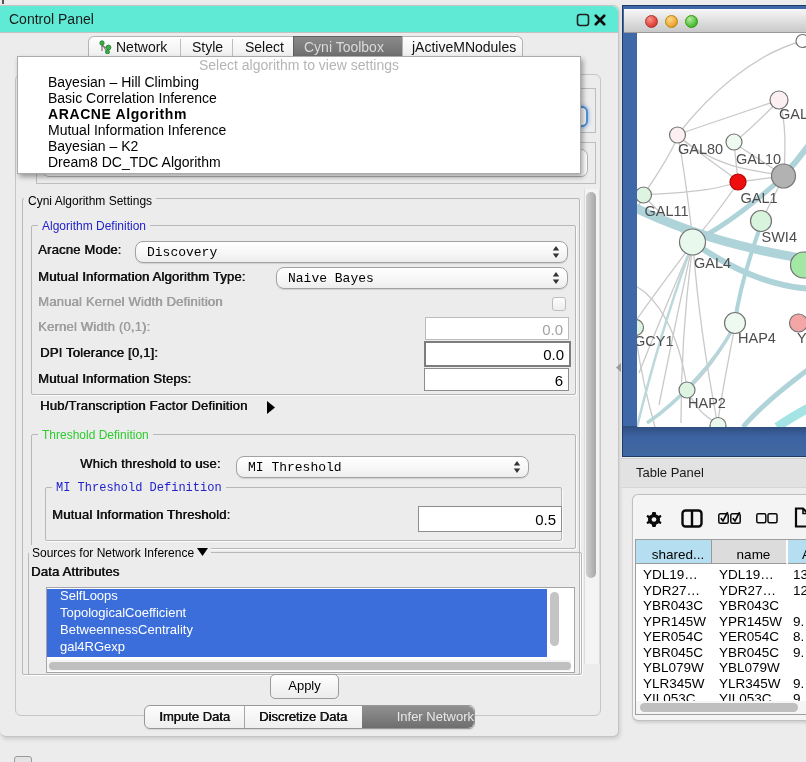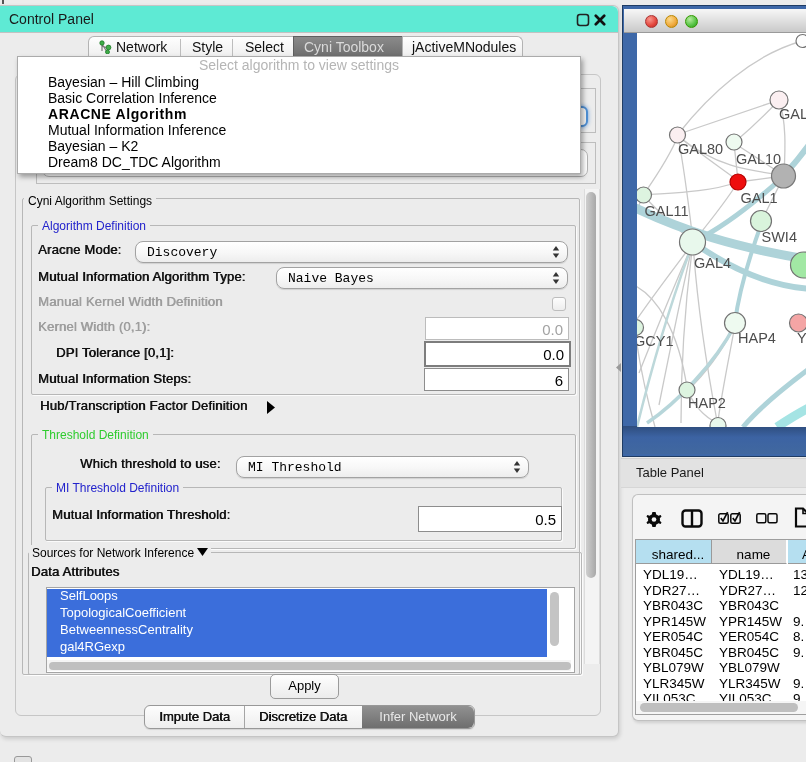--- a/index.html
+++ b/index.html
@@ -92,21 +92,21 @@
   </div>
 
   <div class="glab" style="left:38px;top:288px;">Manual Kernel Width Definition</div>
   <div class="abs" style="left:552px;top:291px;width:12px;height:12px;border:1px solid #bdbdbd;border-radius:3px;background:linear-gradient(#fdfdfd,#ededed);"></div>
 
   <div class="glab" style="left:38px;top:313px;">Kernel Width (0,1):</div>
   <div class="field" style="left:425px;top:311px;width:142px;height:21px;border:1px solid #bcbcbc;">
       <span class="fv" style="color:#a3a3a3;">0.0</span>
     </div>
 
-  <div class="blab" style="left:56px;top:339px;">DPI Tolerance [0,1]:</div>
+  <div class="blab" style="left:40px;top:339px;">DPI Tolerance [0,1]:</div>
   <div class="field" style="left:424px;top:335px;width:143px;height:22px;border:2px solid #7d7d7d;">
       <span class="fv" style="color:#000;">0.0</span>
     </div>
 
   <div class="blab" style="left:38px;top:365px;">Mutual Information Steps:</div>
   <div class="field" style="left:424px;top:362px;width:143px;height:21px;border:1px solid #8d8d8d;">
       <span class="fv" style="color:#000;">6</span>
     </div>
 
   <div class="blab" style="left:40px;top:392px;">Hub/Transcription Factor Definition</div>
@@ -119,21 +119,21 @@
   </div>
   <div class="blab" style="left:80px;top:450px;">Which threshold to use:</div>
   <div class="combo" style="left:236px;top:450px;width:291px;height:20px;">
     <div class="ct">MI Threshold</div>
     <svg class="spin" viewBox="0 0 8 12">
         <path d="M4 0 L7.2 4.4 L0.8 4.4 Z" fill="#333"></path>
         <path d="M4 12 L7.2 7.6 L0.8 7.6 Z" fill="#333"></path>
       </svg>
   </div>
 
-  <div class="groupbox" style="left:45px;top:481px;width:515px;height:52px;">
+  <div class="groupbox" style="left:45px;top:481px;width:515px;height:52px;font-family:Liberation Mono, monospace;">
     <div class="gtitle" style="left:6px;color:#2222cc;">MI Threshold Definition</div>
   </div>
   <div class="blab" style="left:52px;top:501px;">Mutual Information Threshold:</div>
   <div class="field" style="left:418px;top:500px;width:142px;height:24px;border:1px solid #8d8d8d;">
       <span class="fv" style="color:#000;">0.5</span>
     </div>
 
   <div class="groupbox" style="left:28px;top:546px;width:552px;height:121px;">
     <div class="gtitle" style="left:0px;padding:0 3px;color:#000;text-align:center;">Sources for Network Inference <svg width="11" height="8" viewBox="0 0 11 8" style="vertical-align:1px;">
           <path d="M0 0 L11 0 L5.5 8 Z" fill="#000"></path>
@@ -150,21 +150,21 @@
     </div>
   </div>
 
   <div class="abs" style="left:270px;top:668px;width:67px;height:23px;background:linear-gradient(#fefefe,#ececec);border:1px solid #9b9b9b;border-radius:5px;text-align:center;font-size:13px;line-height:22px;">Apply</div>
 
   <div class="abs" id="segtabs" style="left:144px;top:699px;width:329px;height:22px;border:1px solid #989898;border-radius:6px;background:linear-gradient(#fdfdfd,#eeeeee);box-shadow:0 1px 1px rgba(0,0,0,.1);">
     <div class="abs" style="left:0;top:2px;width:99px;text-align:center;font-size:13px;line-height:18px;color:#111;text-shadow:0.6px 0 0 #111;">Impute Data</div>
     <div class="abs" style="left:99px;top:0;width:1px;height:22px;background:#a5a5a5;"></div>
     <div class="abs" style="left:99px;top:2px;width:118px;text-align:center;font-size:13px;line-height:18px;color:#111;text-shadow:0.6px 0 0 #111;">Discretize Data</div>
     <div class="abs" style="left:217px;top:0;width:112px;height:22px;background:linear-gradient(#919191,#6e6e6e);border-radius:0 6px 6px 0;"></div>
-    <div class="abs" style="left:217px;top:2px;width:112px;text-align:center;font-size:13px;line-height:18px;color:#e8e8e8;">Infer Network</div>
+    <div class="abs" style="left:217px;top:2px;width:112px;text-align:right;font-size:13px;line-height:18px;color:#e8e8e8;">Infer Network</div>
   </div>
 
   <div class="abs" id="popup" style="left:17px;top:50px;width:562px;height:116px;background:#fff;border:1px solid #ababab;box-shadow:2px 3px 5px rgba(0,0,0,.35);">
     <div style="text-align:center;font-size:14px;color:#b5b5b5;line-height:16px;">Select algorithm to view settings</div>
     <div style="font-size:14px;color:#000;line-height:16px;padding-left:0px;padding-top:1px;margin-left:30px;">
       Bayesian – Hill Climbing<br>
       Basic Correlation Inference<br>
       <b style="letter-spacing:0.6px;">ARACNE Algorithm</b><br>
       Mutual Information Inference<br>
       Bayesian – K2<br>

